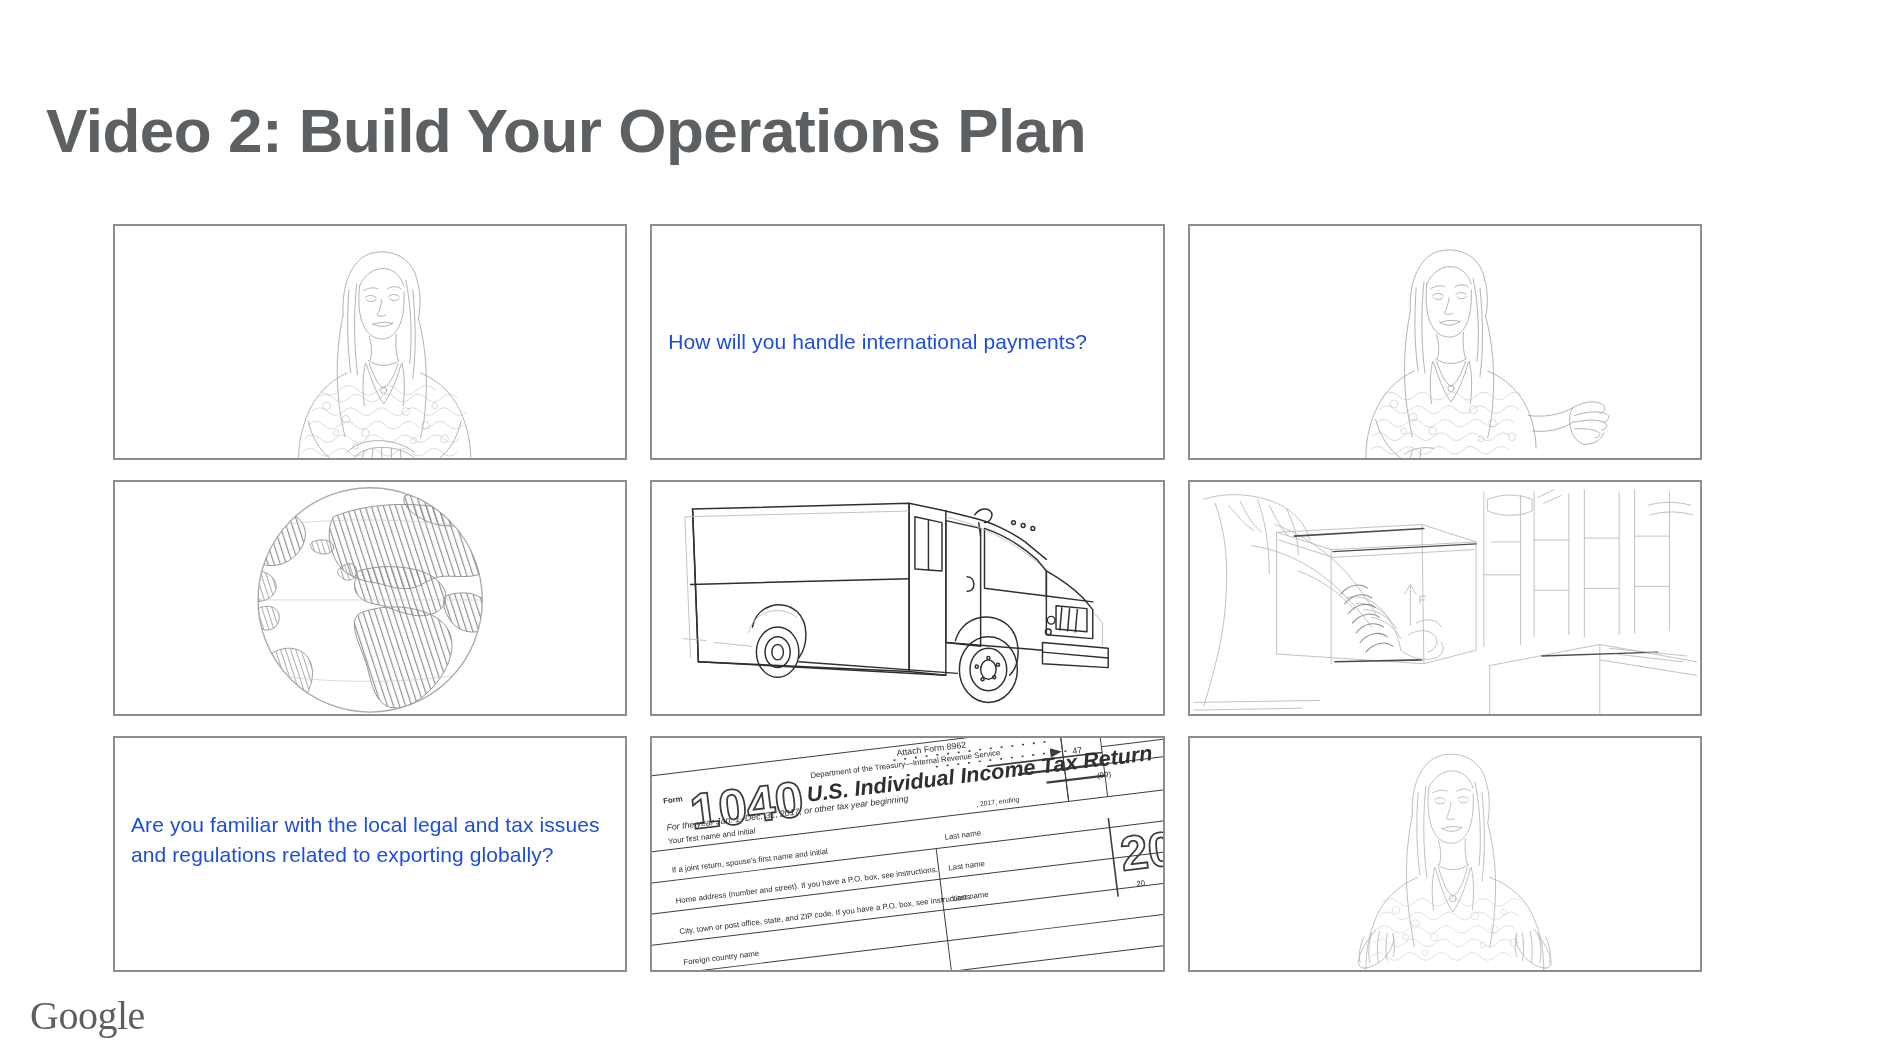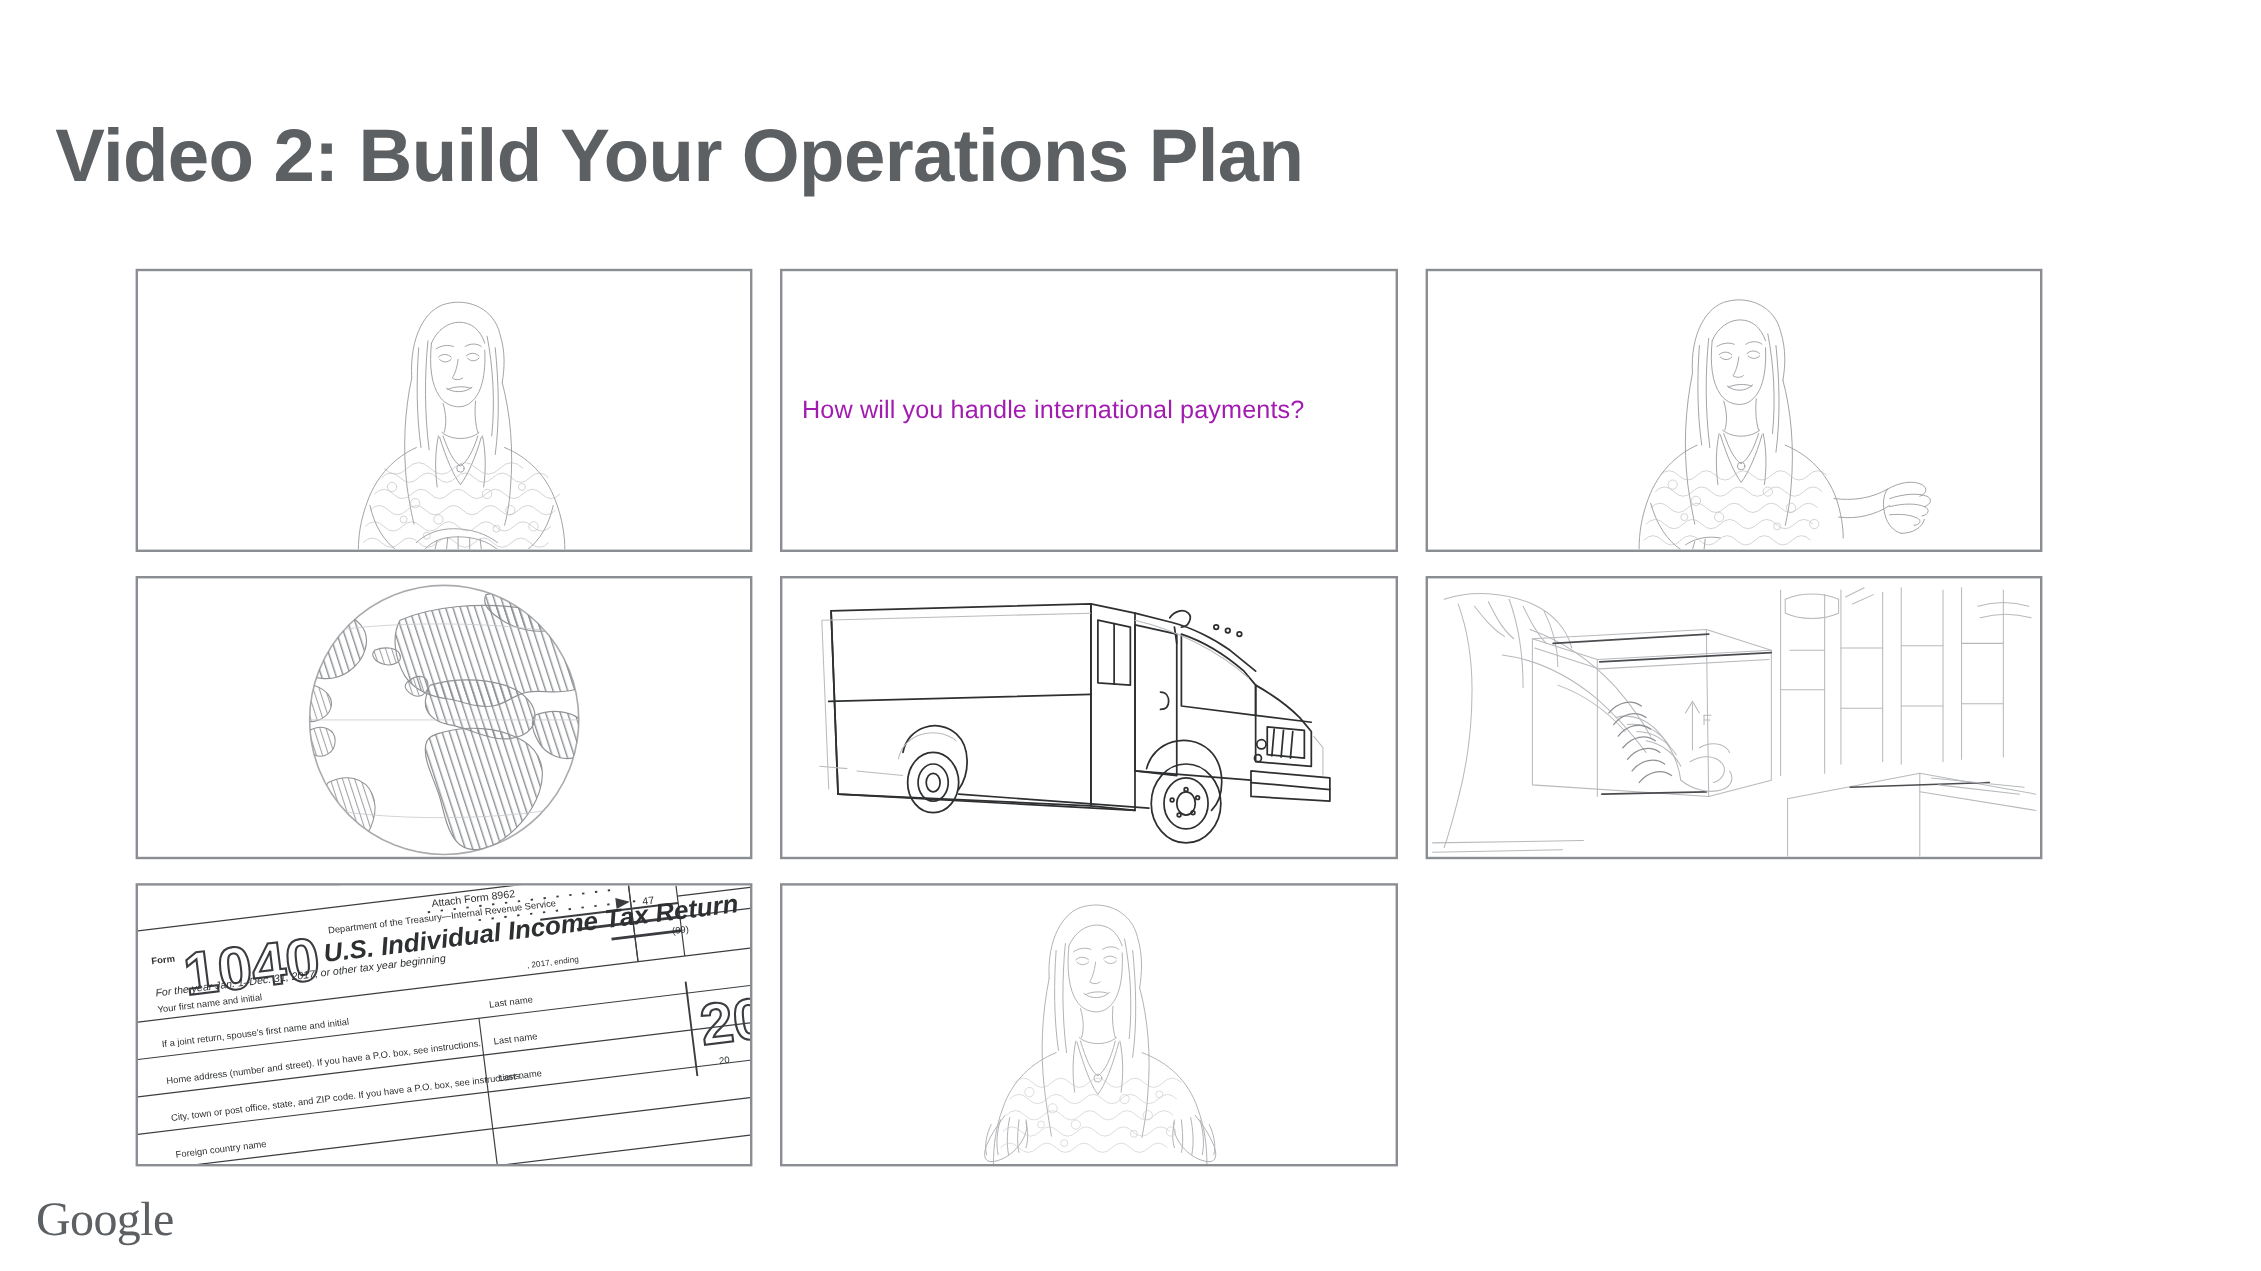--- a/index.html
+++ b/index.html
@@ -60,21 +60,21 @@
   }
 
   .frame-caption {
     position: absolute;
     left: 16px;
     right: 24px;
     top: 50%;
     transform: translateY(-50%);
     font-size: 21px;
     line-height: 1.42;
-    color: #a21caf;
+    color: #1d4ed8;
     letter-spacing: 0.1px;
   }
   .frame-caption.top-align {
     top: 72px;
     transform: none;
   }
 
   .art {
     position: absolute;
     inset: 0;
@@ -461,20 +461,23 @@
           <path d="M360 180 L480 176" stroke="#4a4c4f" stroke-width="1.3"></path>
           <path d="M430 172 L510 180"></path>
           <path d="M436 178 L506 186"></path>
 
           <path d="M0 228 L130 226"></path>
           <path d="M0 236 L112 234"></path>
         </g>
       </svg>
     </div>
 
+    <div class="frame">
+      <div class="frame-caption top-align">Are you familiar with the local legal and tax issues and regulations related to exporting globally?</div>
+    </div>
 
     <div class="frame">
       <svg class="art" viewBox="0 0 520 240" preserveAspectRatio="none">
         <g transform="rotate(-7 260 120)">
           <rect x="-60" y="-10" width="660" height="300" fill="#ffffff"></rect>
           <g fill="none" stroke="#3a3c3f" stroke-width="1">
 
             <path d="M-40 8 L600 8"></path>
             <path d="M-40 86 L600 86"></path>
             <path d="M-40 118 L600 118"></path>

